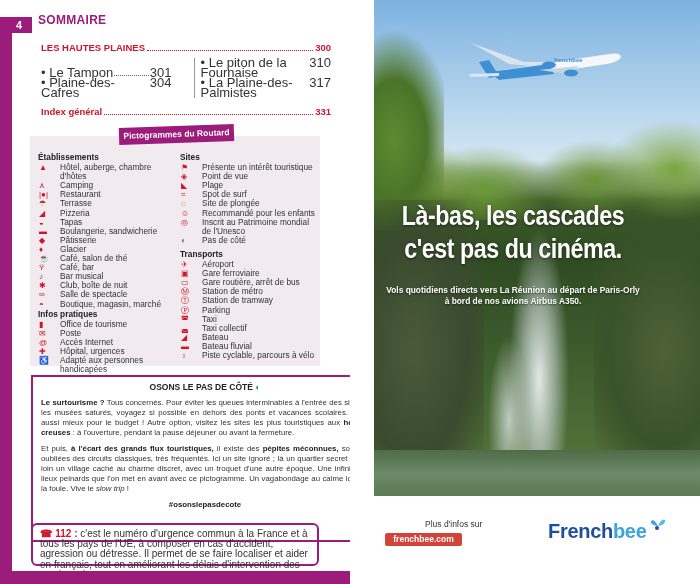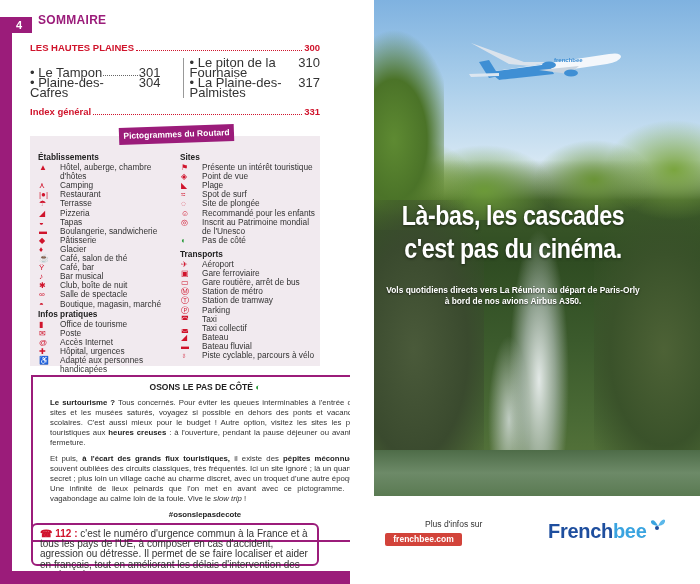--- a/index.html
+++ b/index.html
@@ -6,21 +6,21 @@
   html, body { width: 700px; height: 584px; overflow: hidden; background: #ffffff; }
   body { position: relative; font-family: "Liberation Sans", sans-serif; color: #2a2a2a; }
 
   
   .left-page { position: absolute; left: 0; top: 0; width: 350px; height: 584px; background: #fff; }
   .left-bar { position: absolute; left: 0; top: 17px; width: 12px; height: 567px; background: #9b1c7a; }
   .page-num-box { position: absolute; left: 0; top: 17px; width: 32px; height: 16px; background: #9b1c7a; color: #fff; font-weight: bold; font-size: 11px; text-align: center; line-height: 16px; padding-left: 6px; }
   .section-title { position: absolute; left: 38px; top: 13px; font-size: 12px; font-weight: bold; color: #9b1c7a; letter-spacing: 0.3px; }
   .bottom-bar { position: absolute; left: 0; top: 571px; width: 350px; height: 13px; background: #9b1c7a; }
 
-  .toc { position: absolute; left: 30px; top: 42px; width: 290px; }
+  .toc { position: absolute; left: 41px; top: 42px; width: 290px; }
   .toc-main { display: flex; font-size: 9.5px; font-weight: bold; color: #d0142c; line-height: 12px; }
   .toc-main .dots { flex: 1; border-bottom: 1.5px dotted #d0142c; margin: 0 2px 3px 2px; }
   .toc-sub { display: flex; font-size: 13px; color: #333; margin-top: 4px; align-items: flex-end; }
   .toc-sub .col { flex: 1; }
   .toc-sub .col.right { border-left: 1px solid #999; padding-left: 6px; margin-left: 22px; }
   .toc-sub .row { display: flex; line-height: 10px; }
   .toc-sub .row .dots { flex: 1; border-bottom: 1px dotted #666; margin: 0 1px 2px 1px; }
   .toc-gap { height: 8px; }
 
   
@@ -29,21 +29,21 @@
   .picto-col { position: absolute; top: 152px; font-size: 8.3px; line-height: 9.1px; }
   .picto-col.left { left: 38px; width: 140px; }
   .picto-col.right { left: 180px; width: 140px; }
   .picto-head { font-weight: bold; color: #222; margin-bottom: 1px; margin-top: 1px; }
   .picto-item { display: flex; color: #333; }
   .picto-item .ic { width: 22px; color: #d0142c; font-size: 8px; text-align: left; padding-left: 1px; flex-shrink: 0; }
   .picto-item .txt { flex: 1; }
   .picto-item .ic.green { color: #2a9a3a; }
 
   
-  .osons-box { position: absolute; left: 31px; top: 375px; width: 348px; height: 167px; border: 2px solid #9b1c7a; border-radius: 0; padding: 4px 17px; }
+  .osons-box { position: absolute; left: 31px; top: 375px; width: 348px; height: 167px; border: 2px solid #9b1c7a; border-radius: 0; padding: 4px 8px; }
   .osons-title { text-align: center; font-weight: bold; font-size: 8.5px; color: #222; margin-bottom: 6px; margin-top: 1px; }
   .osons-title .green-c { color: #2a9a3a; }
   .osons-p { font-size: 7.8px; line-height: 10px; text-align: justify; color: #333; margin-bottom: 6px; }
   .osons-p b { color: #222; }
   .osons-tag { text-align: center; font-weight: bold; font-size: 7.8px; color: #222; }
 
   .urgence-box { position: absolute; left: 31px; top: 523px; width: 288px; height: 43px; border: 2px solid #9b1c7a; border-radius: 6px; padding: 4px 7px; font-size: 10px; line-height: 10.2px; color: #333; }
   .urgence-box b { color: #d0142c; }
 
   

